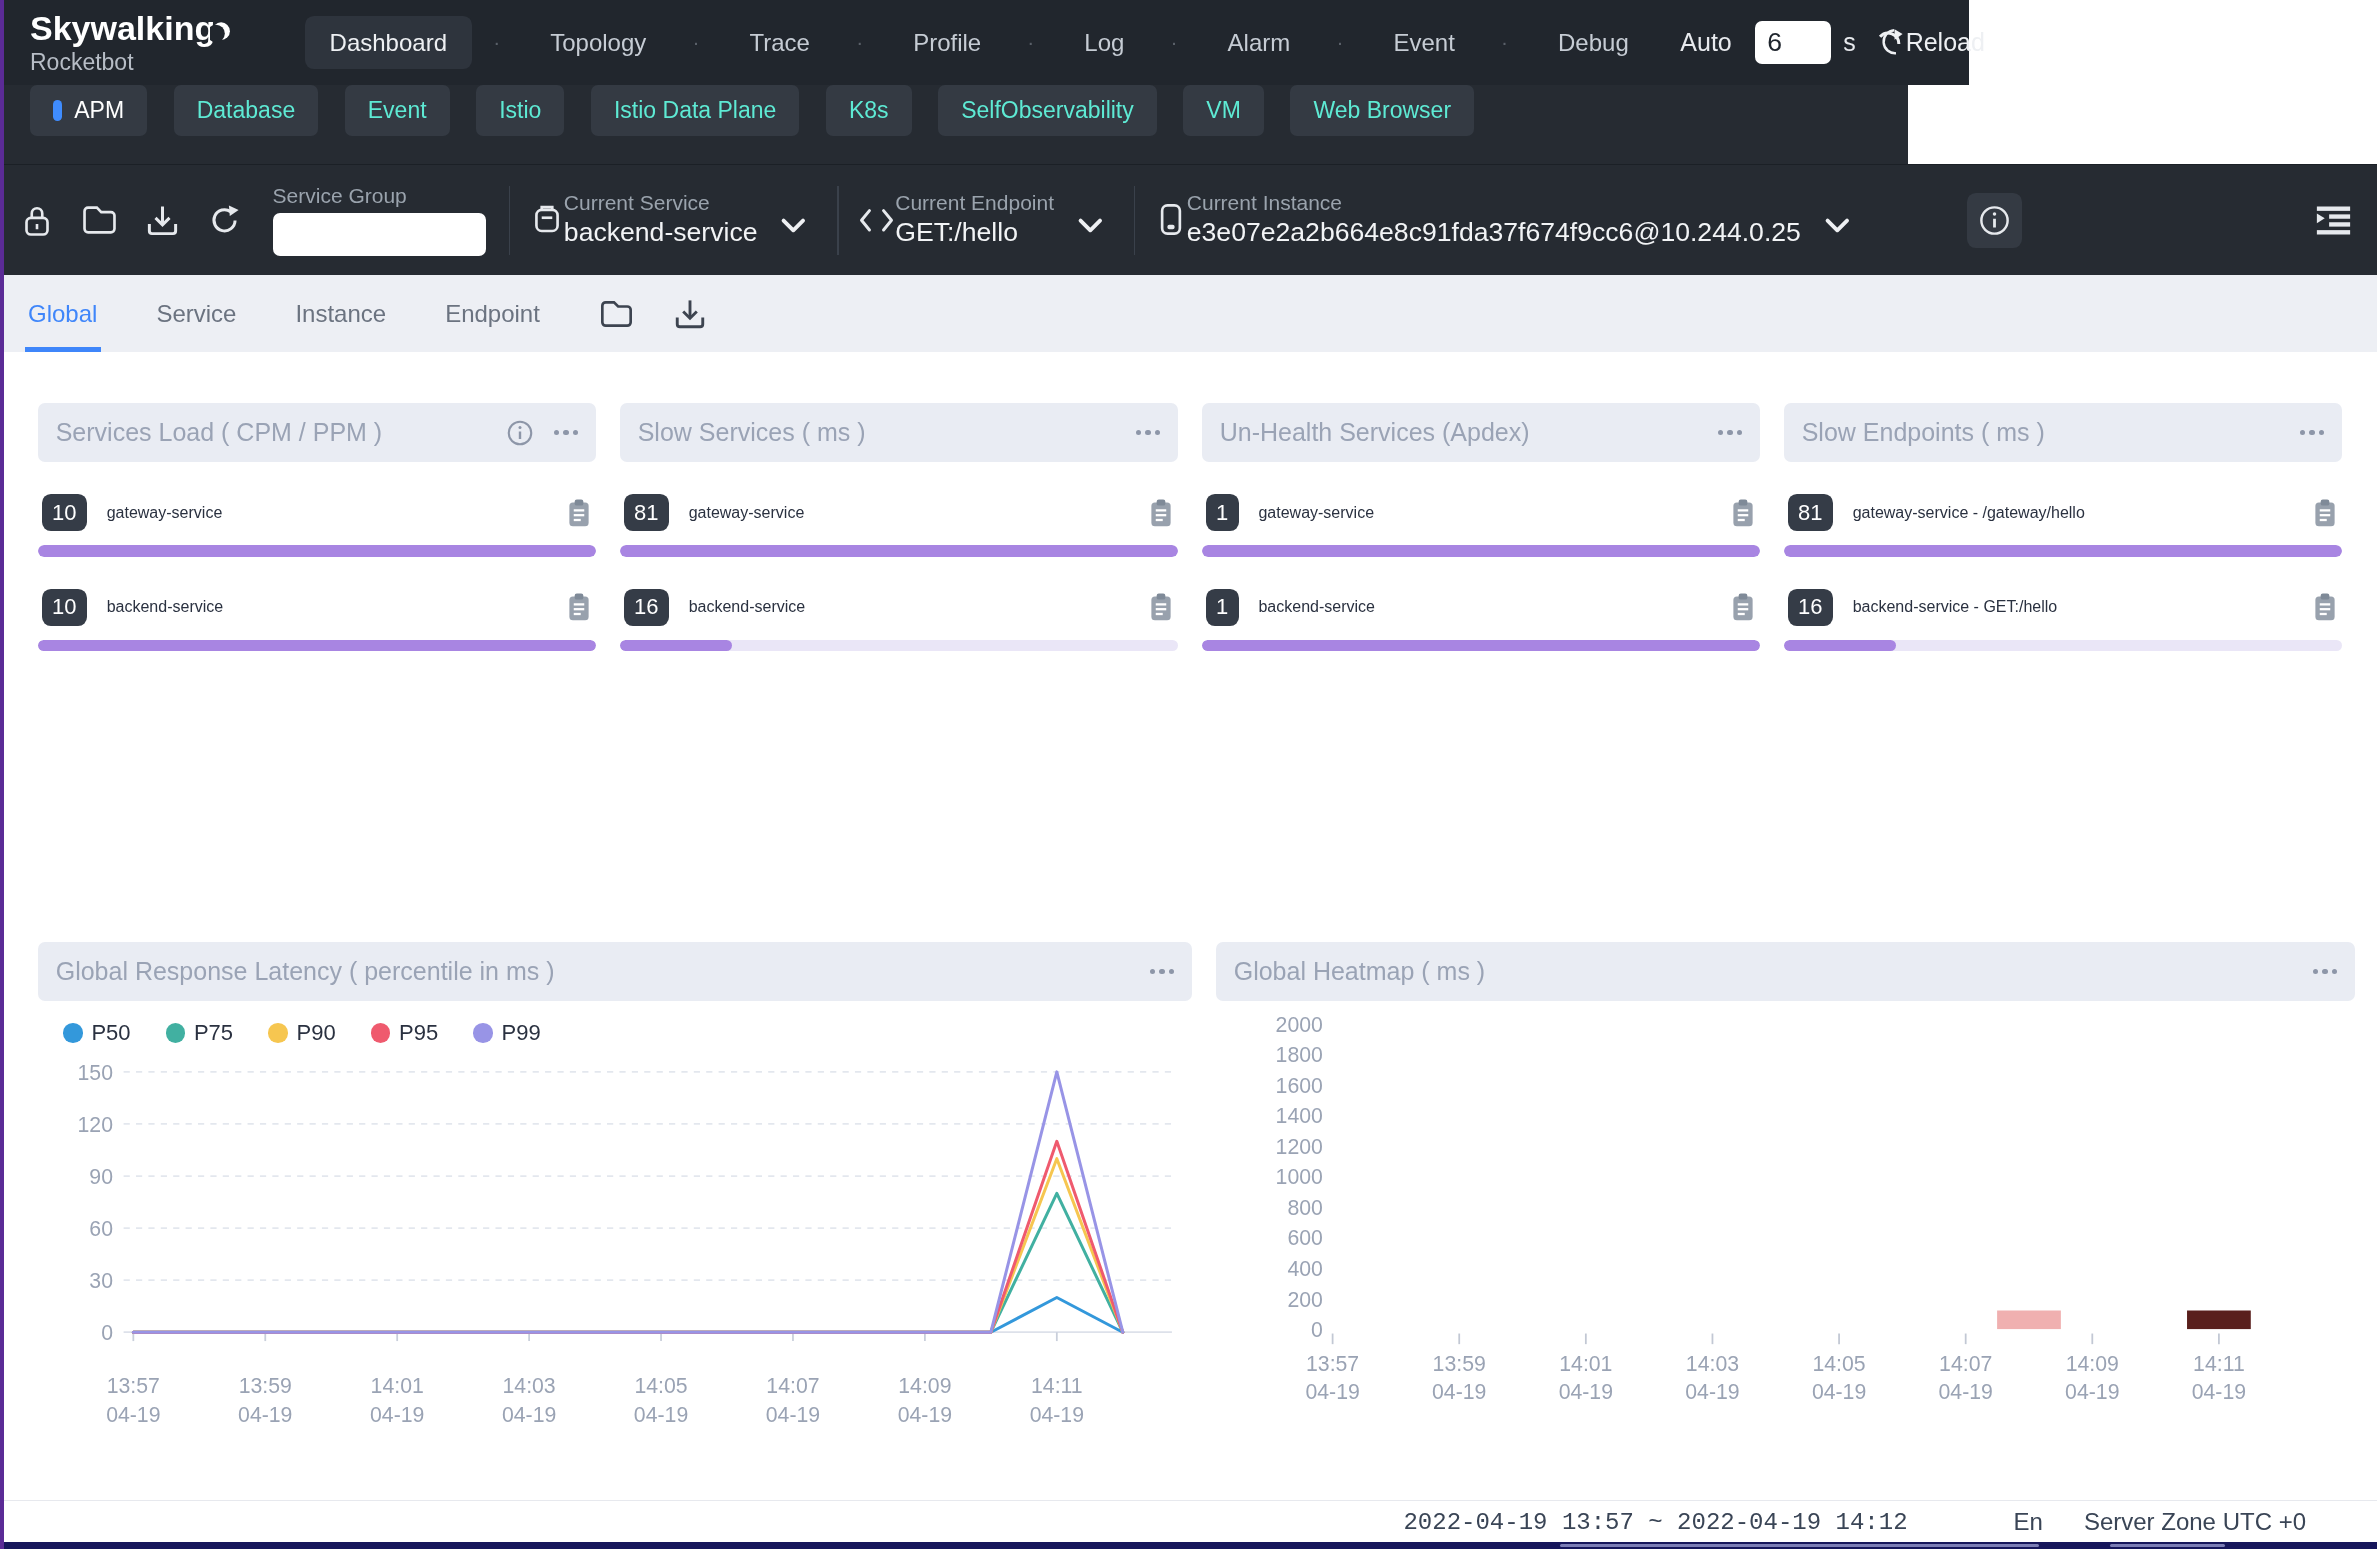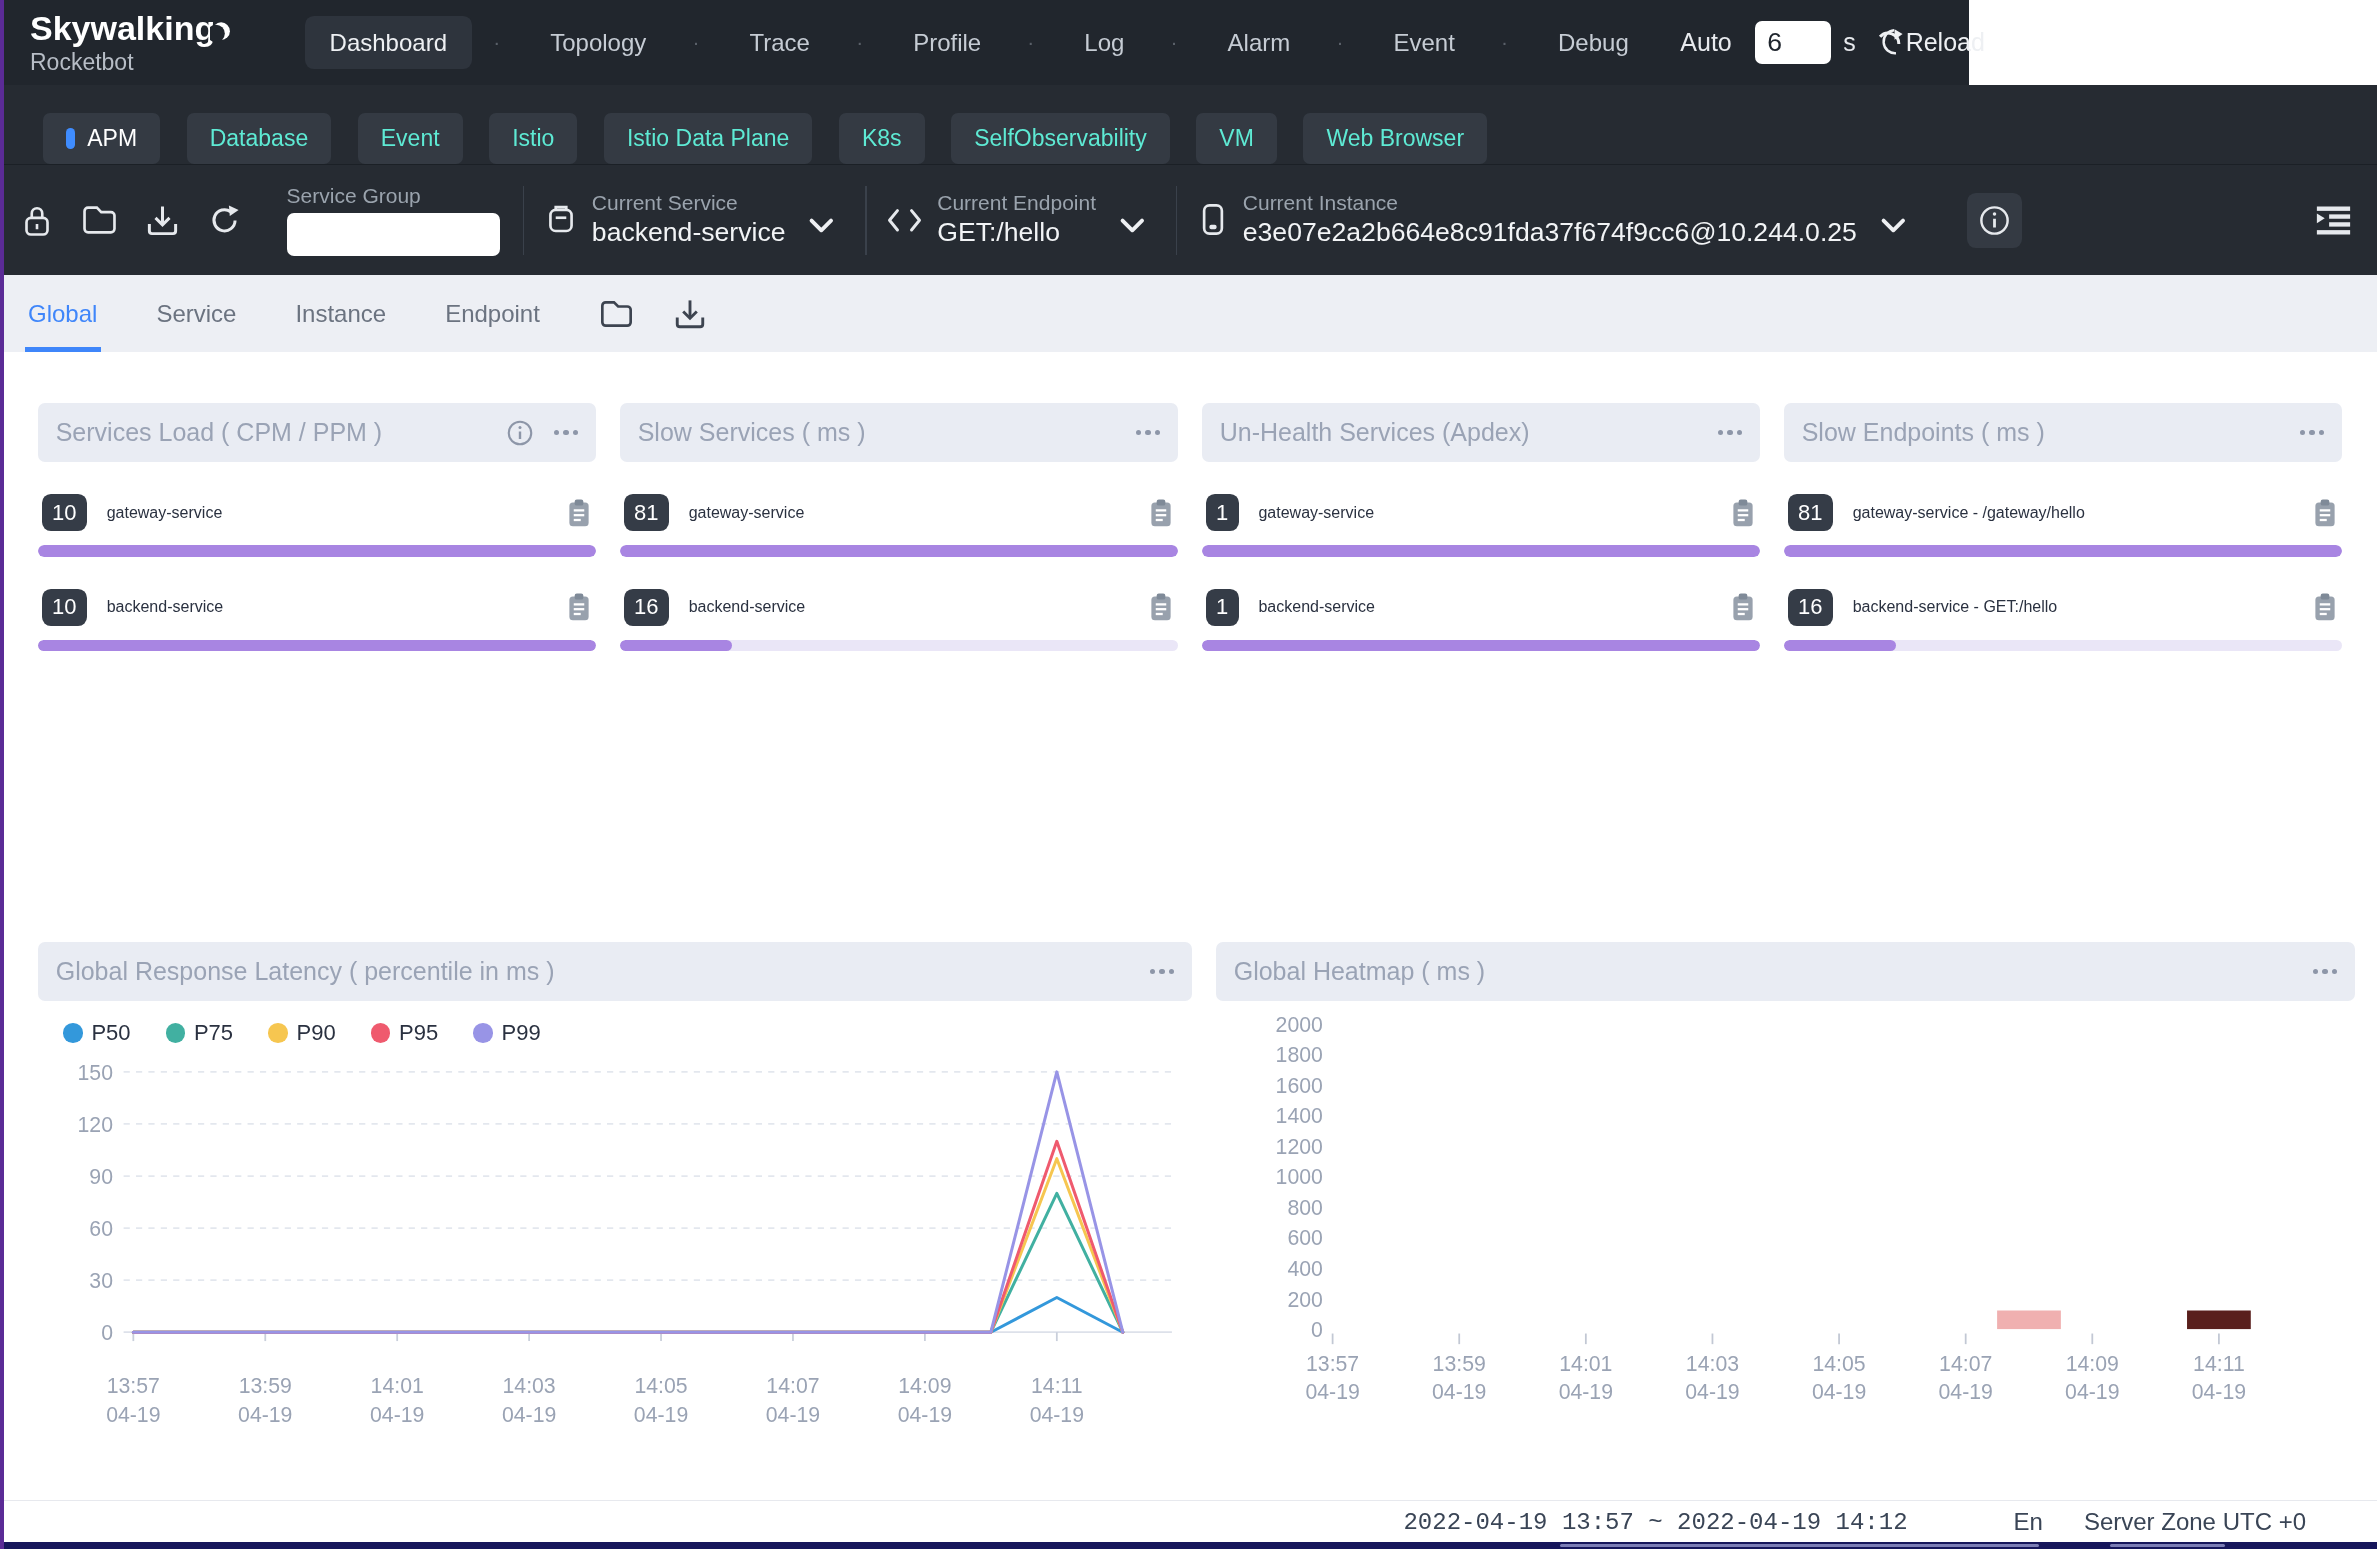--- a/index.html
+++ b/index.html
@@ -20,34 +20,34 @@
   .nav-item.active{background:#2e343d;color:#eef0f3;}
   .nav-item:not(:first-child)::before{content:"·";color:#5a6069;position:absolute;left:-32px;top:14px;font-size:21px;}
   #nav-right{display:flex;align-items:center;margin-right:32px;flex:0 0 auto;}
   #auto-label{color:#e8eaee;font-size:25px;margin-right:23px;}
   #auto-input{width:76px;height:43px;border:none;border-radius:7px;background:#ffffff;
               font-size:26.6px;color:#1e242c;padding:0 0 0 12.4px;font-family:"Liberation Sans",sans-serif;}
   #auto-unit{color:#e8eaee;font-size:25px;margin:0 16px 0 12.4px;}
   #reload-btn{display:flex;align-items:center;cursor:pointer;}
   #reload-btn span{color:#eef0f3;font-size:25px;}
   
-  #chips{position:absolute;left:0;top:85px;width:2377px;height:79px;background:#262b32;
-         display:flex;align-items:flex-end;padding-left:43px;}
+  #chips{position:absolute;left:0;top:85px;width:1908px;height:79px;background:#262b32;
+         display:flex;align-items:flex-start;padding-left:30px;}
   .chip{background:#343a43;border-radius:7px;height:51px;display:flex;align-items:center;
         padding:0 23px;margin-right:26.6px;color:#5eead4;font-size:23px;cursor:pointer;white-space:nowrap;}
   .chip.active{color:#ffffff;}
   .chip .dot{width:8.9px;height:21px;border-radius:4.4px;background:#3f8cfe;margin-right:12.4px;}
   
   #toolbar{position:absolute;left:0;top:164px;width:2377px;height:111px;background:#262b32;
            border-top:1.8px solid #1b2026;display:flex;align-items:center;}
   .tool-icon{width:50px;height:50px;display:flex;align-items:center;justify-content:center;
              margin-left:12.4px;cursor:pointer;flex:0 0 auto;}
   .tool-sep{width:1.8px;height:69px;background:#3a414b;margin:0 8.9px;flex:0 0 auto;}
   .sel-block{display:flex;align-items:center;flex:0 0 auto;}
-  .sel-texts{display:flex;flex-direction:column;justify-content:center;margin-left:14px;}
+  .sel-texts{display:flex;flex-direction:column;justify-content:center;}
   .sel-label{color:#9aa3ad;font-size:21px;line-height:1.15;}
   .sel-value{color:#f2f4f6;font-size:26.6px;line-height:1.3;white-space:nowrap;}
   .chev{margin:12.4px 21px 0 23px;cursor:pointer;}
   #sg-input{width:213px;height:43px;border:none;border-radius:7px;background:#ffffff;margin-top:5.3px;
             font-size:23px;padding:0 10.6px;font-family:"Liberation Sans",sans-serif;}
   #info-btn{width:55px;height:55px;background:#343a43;border-radius:8.9px;display:flex;align-items:center;
             justify-content:center;margin-left:auto;cursor:pointer;flex:0 0 auto;}
   #indent-btn{width:55px;height:55px;display:flex;align-items:center;justify-content:center;
               margin:0 16px 0 284px;cursor:pointer;flex:0 0 auto;}
   

